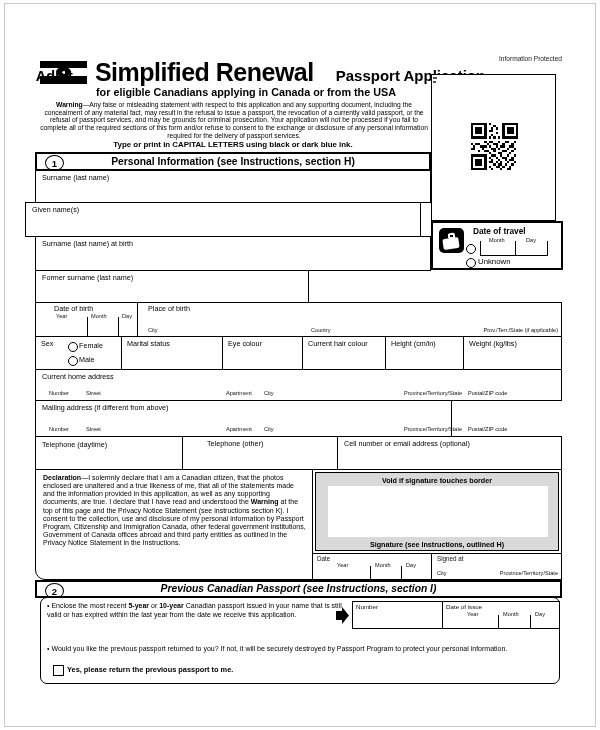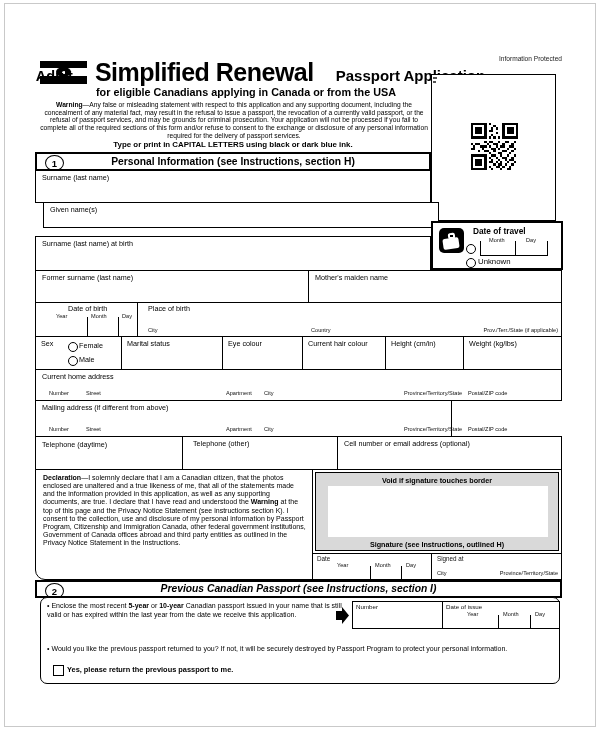--- a/index.html
+++ b/index.html
@@ -94,21 +94,21 @@
   </div>
 
   <div class="secbar" style="left:35px;top:152px;width:396px;height:19px;">
     <span class="secnum">1</span>
     <span class="sectitle">Personal Information (see Instructions, section H)</span>
   </div>
 
   <div class="cell" style="left:35px;top:170px;width:396px;height:33px;">
     <span class="lbl" style="left:6px;top:3px;">Surname (last name)</span>
   </div>
-  <div class="cell" style="left:43px;top:202px;width:396px;height:26px;padding-left:16px;">
+  <div class="cell" style="left:25px;top:202px;width:396px;height:35px;padding-left:16px;">
     <span class="lbl" style="left:6px;top:3px;">Given name(s)</span>
   </div>
   <div class="cell" style="left:35px;top:236px;width:396px;height:35px;">
     <span class="lbl" style="left:6px;top:3px;">Surname (last name) at birth</span>
   </div>
 
   <div class="cell b2" style="left:431px;top:221px;width:132px;height:49px;">
     <div class="dot-icon">
       <div class="dot-handle"></div>
       <div class="dot-handle-hole"></div>
@@ -120,26 +120,23 @@
     <span class="radio" style="left:33px;top:21px;"></span>
     <div class="openbox" style="left:47px;top:18px;width:35px;height:15px;border-right:none;"></div>
     <div class="openbox" style="left:82px;top:18px;width:33px;height:15px;"></div>
     <span class="radio" style="left:33px;top:35px;"></span>
     <span class="lbl" style="left:45px;top:35px;font-size:7.8px;">Unknown</span>
   </div>
 
   <div class="cell" style="left:35px;top:270px;width:274px;height:33px;">
     <span class="lbl" style="left:6px;top:3px;">Former surname (last name)</span>
   </div>
-  <div class="cell" style="left:308px;top:270px;width:254px;height:33px;">
-    <span class="lbl" style="left:6px;top:3px;">Mother's maiden name</span>
-  </div>
 
   <div class="cell" style="left:35px;top:302px;width:103px;height:35px;">
-    <span class="lbl" style="left:19px;top:2px;padding-left:13px;">Date of birth</span>
+    <span class="lbl" style="left:5px;top:2px;padding-left:13px;">Date of birth</span>
     <span class="sub" style="left:20px;top:11px;">Year</span>
     <span class="sub" style="left:55px;top:11px;">Month</span>
     <span class="sub" style="left:86px;top:11px;">Day</span>
     <span class="tick" style="left:51px;top:14px;height:20px;"></span>
     <span class="tick" style="left:82px;top:14px;height:20px;"></span>
   </div>
   <div class="cell" style="left:137px;top:302px;width:425px;height:35px;">
     <span class="lbl" style="left:10px;top:2px;">Place of birth</span>
     <span class="sub" style="left:10px;bottom:2px;">City</span>
     <span class="sub" style="left:173px;bottom:2px;">Country</span>
@@ -185,21 +182,21 @@
     <span class="sub" style="left:190px;bottom:3px;">Apartment</span>
     <span class="sub" style="left:228px;bottom:3px;">City</span>
     <span class="sub" style="left:368px;bottom:3px;">Province/Territory/State</span>
     <span class="sub" style="left:432px;bottom:3px;">Postal/ZIP code</span>
   </div>
 
   <div class="cell" style="left:35px;top:436px;width:148px;height:34px;">
     <span class="lbl" style="left:6px;top:4px;">Telephone (daytime)</span>
   </div>
   <div class="cell" style="left:182px;top:436px;width:156px;height:34px;">
-    <span class="lbl" style="left:10px;top:3px;">Telephone (other)</span>
+    <span class="lbl" style="left:24px;top:3px;">Telephone (other)</span>
   </div>
   <div class="cell" style="left:337px;top:436px;width:225px;height:34px;">
     <span class="lbl" style="left:6px;top:3px;">Cell number or email address (optional)</span>
   </div>
 
   <div class="cell" style="left:35px;top:469px;width:278px;height:111px;border-radius:0 0 0 10px;">
     <div class="decl"><b>Declaration</b><span>—I solemnly declare that I am a Canadian citizen, that the photos enclosed are unaltered and a true likeness of me, that all of the statements made and the information provided in this application, as well as any supporting documents, are true. I declare that I have read and understood the </span><b>Warning</b><span> at the top of this page and the Privacy Notice Statement (see instructions section K). I consent to the collection, use and disclosure of my personal information by Passport Program, Citizenship and Immigration Canada, other federal government institutions, Government of Canada offices abroad and third party entities as outlined in the Privacy Notice Statement in the Instructions.</span></div>
   </div>
 
   <div class="cell" style="left:312px;top:469px;width:250px;height:85px;">

